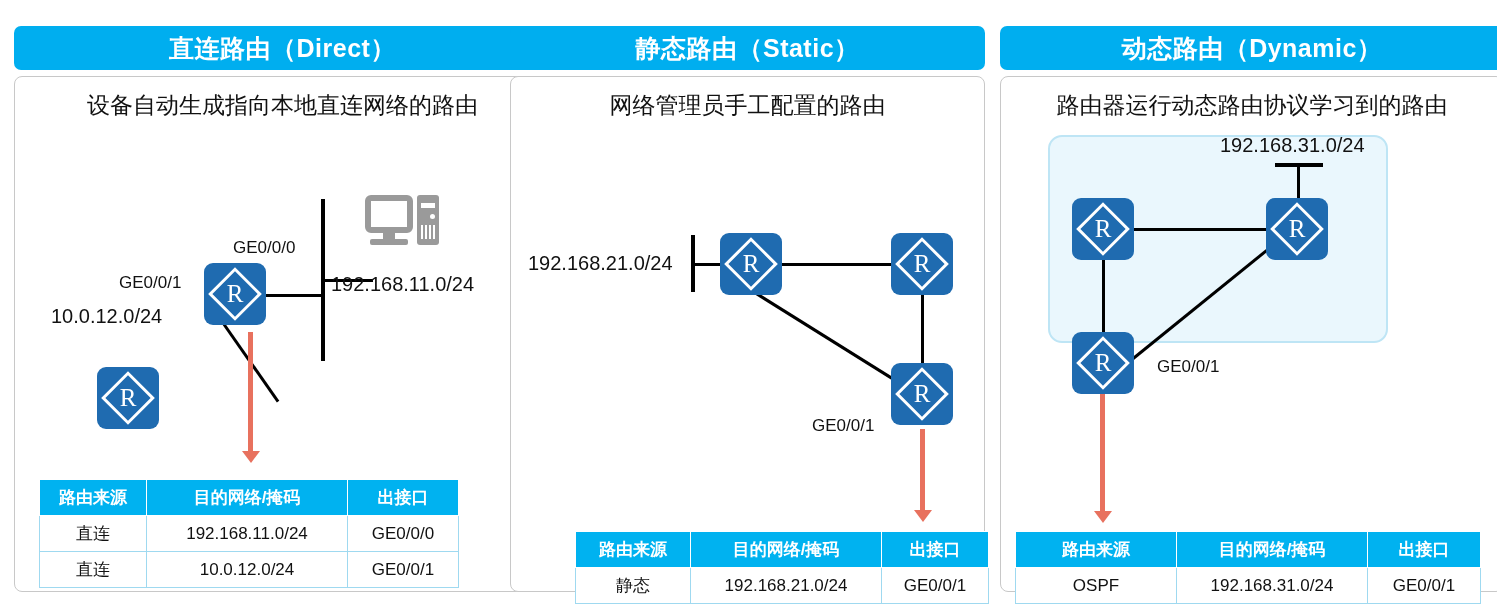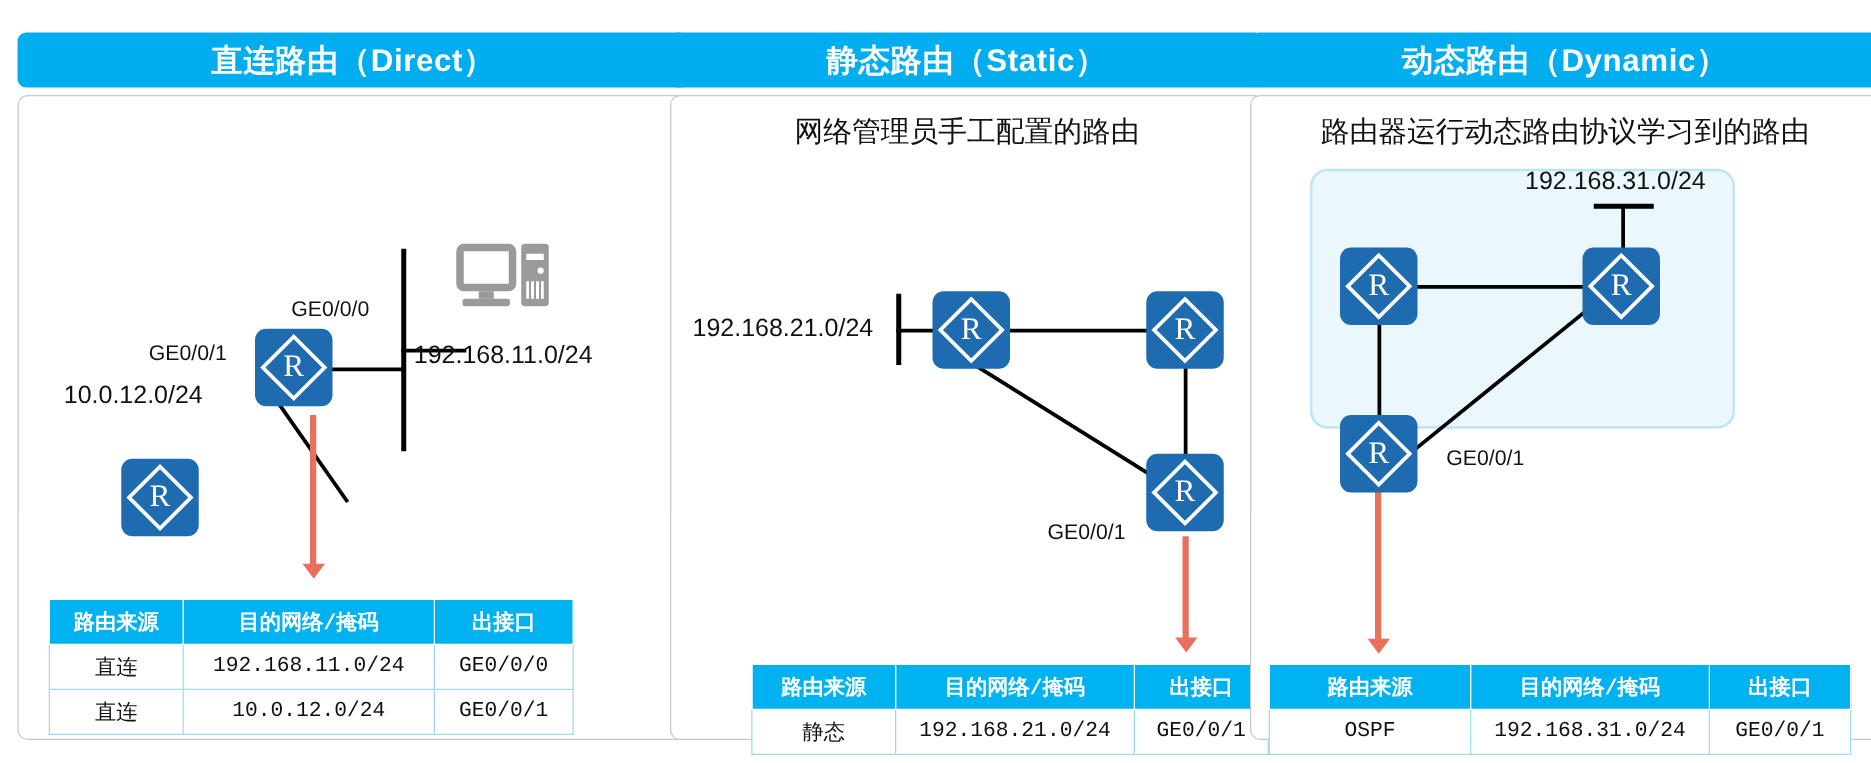--- a/index.html
+++ b/index.html
@@ -206,21 +206,20 @@
     line-height: 1.45;
     white-space: nowrap;
     z-index: 6;
   }
 
   
   .rtable {
     position: absolute;
     border-collapse: collapse;
     table-layout: fixed;
-    font-family: Liberation Mono, monospace;
   }
   .rtable th {
     background: #00B2F0;
     color: #ffffff;
     font-weight: bold;
     font-size: 17px;
     height: 33px;
     border: 1px solid #ffffff;
     text-align: center;
     white-space: nowrap;
@@ -236,20 +235,21 @@
   }
 </style>
 </head>
 <body>
 
 <div id="canvas">
 
   <div class="panel" style="left:14px; width:537px;">
     <div class="panel-header">直连路由（Direct）</div>
     <div class="panel-body">
+      <div class="panel-desc">设备自动生成指向本地直连网络的路由</div>
 
       <div class="lanbar" style="left:306px; top:122px; height:162px;"></div>
 
       <div class="line hline" style="left:306px; top:202px; width:52px;"></div>
 
       <div class="line hline" style="left:249px; top:217px; width:60px;"></div>
 
       <div class="pc" style="left:350px; top:118px; width:76px; height:52px;">
         <div class="mon"></div>
         <div class="neck"></div>
@@ -296,21 +296,21 @@
           <tr>
             <td>直连</td>
             <td>10.0.12.0/24</td>
             <td>GE0/0/1</td>
           </tr>
         </tbody>
       </table>
     </div>
   </div>
 
-  <div class="panel" style="left:536px; width:475px;">
+  <div class="panel" style="left:510px; width:475px;">
     <div class="panel-header">静态路由（Static）</div>
     <div class="panel-body">
       <div class="panel-desc">网络管理员手工配置的路由</div>
 
       <div class="lanbar" style="left:180px; top:158px; height:57px;"></div>
       <div class="line hline" style="left:180px; top:186px; width:32px;"></div>
 
       <div class="router" style="left:209px; top:156px;">
         <div class="diamond"></div>
         <div class="rletter">R</div>

